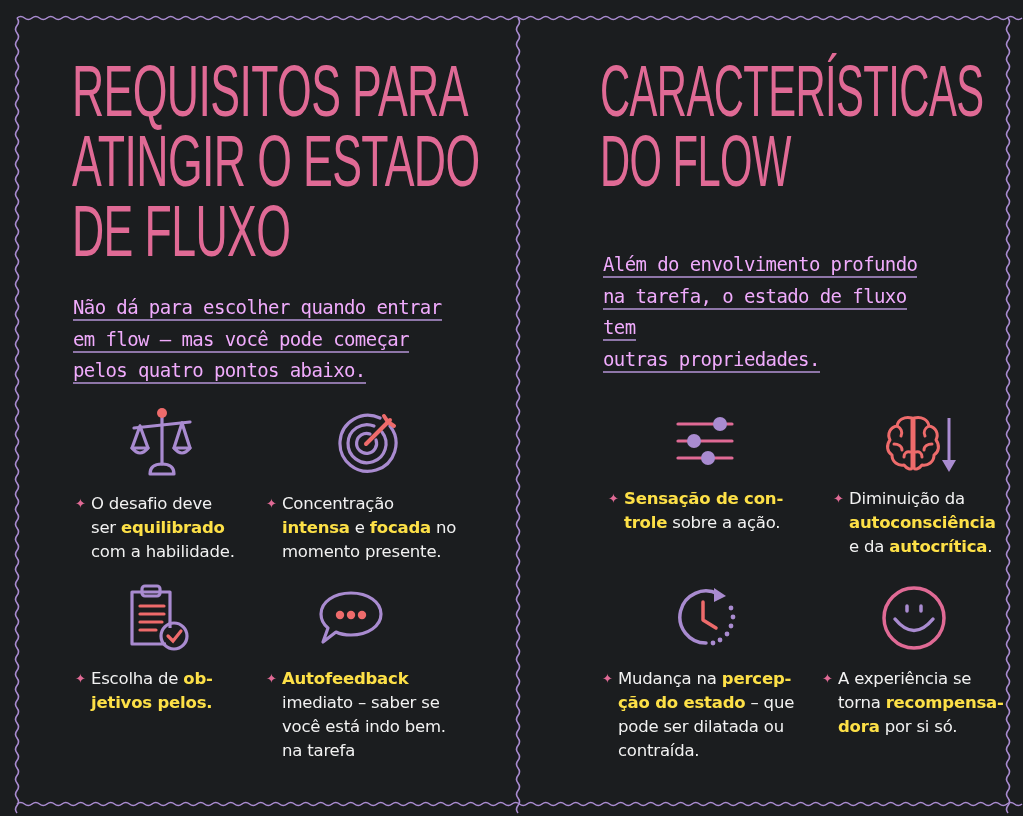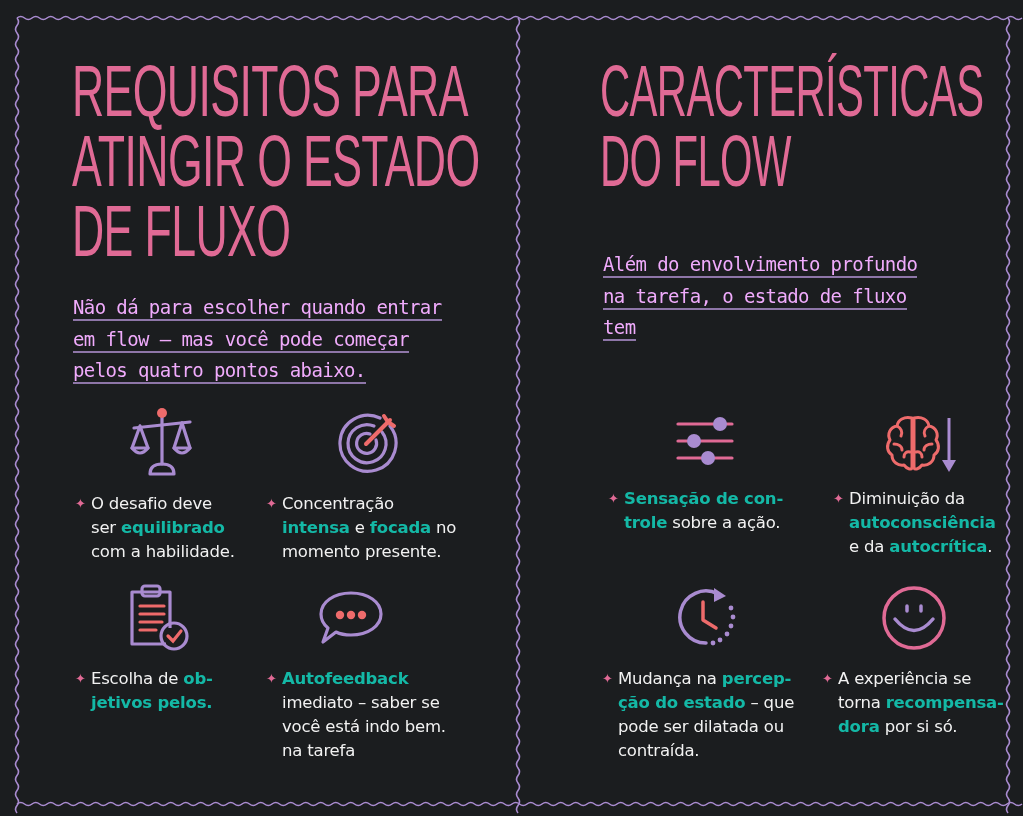--- a/index.html
+++ b/index.html
@@ -49,21 +49,21 @@
   .icon { position:absolute; }
   .txt {
     position:absolute;
     color:#f2f2f2;
     font-size:16.5px;
     line-height:24px;
     font-family:"DejaVu Sans", sans-serif;
     letter-spacing:-0.2px;
   }
   .txt .star { color:#e06a95; font-size:13px; position:absolute; left:-16px; top:0; }
-  .hl { color:#14b8a6; font-weight:bold; }
+  .hl { color:#fde047; font-weight:bold; }
 </style>
 </head>
 <body>
 
 <svg class="frame" width="1023" height="816" viewBox="0 0 1023 816">
   <g fill="none" stroke="#a98bd0" stroke-width="1.6" id="wavegroup">
       <path d="M17 18 q3.75 -3 7.5 0 q3.75 3 7.5 0 q3.75 -3 7.5 0 q3.75 3 7.5 0 q3.75 -3 7.5 0 q3.75 3 7.5 0 q3.75 -3 7.5 0 q3.75 3 7.5 0 q3.75 -3 7.5 0 q3.75 3 7.5 0 q3.75 -3 7.5 0 q3.75 3 7.5 0 q3.75 -3 7.5 0 q3.75 3 7.5 0 q3.75 -3 7.5 0 q3.75 3 7.5 0 q3.75 -3 7.5 0 q3.75 3 7.5 0 q3.75 -3 7.5 0 q3.75 3 7.5 0 q3.75 -3 7.5 0 q3.75 3 7.5 0 q3.75 -3 7.5 0 q3.75 3 7.5 0 q3.75 -3 7.5 0 q3.75 3 7.5 0 q3.75 -3 7.5 0 q3.75 3 7.5 0 q3.75 -3 7.5 0 q3.75 3 7.5 0 q3.75 -3 7.5 0 q3.75 3 7.5 0 q3.75 -3 7.5 0 q3.75 3 7.5 0 q3.75 -3 7.5 0 q3.75 3 7.5 0 q3.75 -3 7.5 0 q3.75 3 7.5 0 q3.75 -3 7.5 0 q3.75 3 7.5 0 q3.75 -3 7.5 0 q3.75 3 7.5 0 q3.75 -3 7.5 0 q3.75 3 7.5 0 q3.75 -3 7.5 0 q3.75 3 7.5 0 q3.75 -3 7.5 0 q3.75 3 7.5 0 q3.75 -3 7.5 0 q3.75 3 7.5 0 q3.75 -3 7.5 0 q3.75 3 7.5 0 q3.75 -3 7.5 0 q3.75 3 7.5 0 q3.75 -3 7.5 0 q3.75 3 7.5 0 q3.75 -3 7.5 0 q3.75 3 7.5 0 q3.75 -3 7.5 0 q3.75 3 7.5 0 q3.75 -3 7.5 0 q3.75 3 7.5 0 q3.75 -3 7.5 0 q3.75 3 7.5 0 q3.75 -3 7.5 0 q3.75 3 7.5 0 q3.75 -3 7.5 0 q3.75 3 7.5 0 q3.75 -3 7.5 0 q3.75 3 7.5 0 q3.75 -3 7.5 0 q3.75 3 7.5 0 q3.75 -3 7.5 0 q3.75 3 7.5 0 q3.75 -3 7.5 0 q3.75 3 7.5 0 q3.75 -3 7.5 0 q3.75 3 7.5 0 q3.75 -3 7.5 0 q3.75 3 7.5 0 q3.75 -3 7.5 0 q3.75 3 7.5 0 q3.75 -3 7.5 0 q3.75 3 7.5 0 q3.75 -3 7.5 0 q3.75 3 7.5 0 q3.75 -3 7.5 0 q3.75 3 7.5 0 q3.75 -3 7.5 0 q3.75 3 7.5 0 q3.75 -3 7.5 0 q3.75 3 7.5 0 q3.75 -3 7.5 0 q3.75 3 7.5 0 q3.75 -3 7.5 0 q3.75 3 7.5 0 q3.75 -3 7.5 0 q3.75 3 7.5 0 q3.75 -3 7.5 0 q3.75 3 7.5 0 q3.75 -3 7.5 0 q3.75 3 7.5 0 q3.75 -3 7.5 0 q3.75 3 7.5 0 q3.75 -3 7.5 0 q3.75 3 7.5 0 q3.75 -3 7.5 0 q3.75 3 7.5 0 q3.75 -3 7.5 0 q3.75 3 7.5 0 q3.75 -3 7.5 0 q3.75 3 7.5 0 q3.75 -3 7.5 0 q3.75 3 7.5 0 q3.75 -3 7.5 0 q3.75 3 7.5 0 q3.75 -3 7.5 0 q3.75 3 7.5 0 q3.75 -3 7.5 0 q3.75 3 7.5 0 q3.75 -3 7.5 0 q3.75 3 7.5 0 q3.75 -3 7.5 0 q3.75 3 7.5 0 q3.75 -3 7.5 0 q3.75 3 7.5 0 q3.75 -3 7.5 0 q3.75 3 7.5 0 q3.75 -3 7.5 0 q3.75 3 7.5 0 q3.75 -3 7.5 0 q3.75 3 7.5 0 q3.75 -3 7.5 0 q3.75 3 7.5 0"></path>
       <path d="M17 804 q3.75 -3 7.5 0 q3.75 3 7.5 0 q3.75 -3 7.5 0 q3.75 3 7.5 0 q3.75 -3 7.5 0 q3.75 3 7.5 0 q3.75 -3 7.5 0 q3.75 3 7.5 0 q3.75 -3 7.5 0 q3.75 3 7.5 0 q3.75 -3 7.5 0 q3.75 3 7.5 0 q3.75 -3 7.5 0 q3.75 3 7.5 0 q3.75 -3 7.5 0 q3.75 3 7.5 0 q3.75 -3 7.5 0 q3.75 3 7.5 0 q3.75 -3 7.5 0 q3.75 3 7.5 0 q3.75 -3 7.5 0 q3.75 3 7.5 0 q3.75 -3 7.5 0 q3.75 3 7.5 0 q3.75 -3 7.5 0 q3.75 3 7.5 0 q3.75 -3 7.5 0 q3.75 3 7.5 0 q3.75 -3 7.5 0 q3.75 3 7.5 0 q3.75 -3 7.5 0 q3.75 3 7.5 0 q3.75 -3 7.5 0 q3.75 3 7.5 0 q3.75 -3 7.5 0 q3.75 3 7.5 0 q3.75 -3 7.5 0 q3.75 3 7.5 0 q3.75 -3 7.5 0 q3.75 3 7.5 0 q3.75 -3 7.5 0 q3.75 3 7.5 0 q3.75 -3 7.5 0 q3.75 3 7.5 0 q3.75 -3 7.5 0 q3.75 3 7.5 0 q3.75 -3 7.5 0 q3.75 3 7.5 0 q3.75 -3 7.5 0 q3.75 3 7.5 0 q3.75 -3 7.5 0 q3.75 3 7.5 0 q3.75 -3 7.5 0 q3.75 3 7.5 0 q3.75 -3 7.5 0 q3.75 3 7.5 0 q3.75 -3 7.5 0 q3.75 3 7.5 0 q3.75 -3 7.5 0 q3.75 3 7.5 0 q3.75 -3 7.5 0 q3.75 3 7.5 0 q3.75 -3 7.5 0 q3.75 3 7.5 0 q3.75 -3 7.5 0 q3.75 3 7.5 0 q3.75 -3 7.5 0 q3.75 3 7.5 0 q3.75 -3 7.5 0 q3.75 3 7.5 0 q3.75 -3 7.5 0 q3.75 3 7.5 0 q3.75 -3 7.5 0 q3.75 3 7.5 0 q3.75 -3 7.5 0 q3.75 3 7.5 0 q3.75 -3 7.5 0 q3.75 3 7.5 0 q3.75 -3 7.5 0 q3.75 3 7.5 0 q3.75 -3 7.5 0 q3.75 3 7.5 0 q3.75 -3 7.5 0 q3.75 3 7.5 0 q3.75 -3 7.5 0 q3.75 3 7.5 0 q3.75 -3 7.5 0 q3.75 3 7.5 0 q3.75 -3 7.5 0 q3.75 3 7.5 0 q3.75 -3 7.5 0 q3.75 3 7.5 0 q3.75 -3 7.5 0 q3.75 3 7.5 0 q3.75 -3 7.5 0 q3.75 3 7.5 0 q3.75 -3 7.5 0 q3.75 3 7.5 0 q3.75 -3 7.5 0 q3.75 3 7.5 0 q3.75 -3 7.5 0 q3.75 3 7.5 0 q3.75 -3 7.5 0 q3.75 3 7.5 0 q3.75 -3 7.5 0 q3.75 3 7.5 0 q3.75 -3 7.5 0 q3.75 3 7.5 0 q3.75 -3 7.5 0 q3.75 3 7.5 0 q3.75 -3 7.5 0 q3.75 3 7.5 0 q3.75 -3 7.5 0 q3.75 3 7.5 0 q3.75 -3 7.5 0 q3.75 3 7.5 0 q3.75 -3 7.5 0 q3.75 3 7.5 0 q3.75 -3 7.5 0 q3.75 3 7.5 0 q3.75 -3 7.5 0 q3.75 3 7.5 0 q3.75 -3 7.5 0 q3.75 3 7.5 0 q3.75 -3 7.5 0 q3.75 3 7.5 0 q3.75 -3 7.5 0 q3.75 3 7.5 0 q3.75 -3 7.5 0 q3.75 3 7.5 0 q3.75 -3 7.5 0 q3.75 3 7.5 0 q3.75 -3 7.5 0 q3.75 3 7.5 0"></path>
       <path d="M17 18 q3 3.75 0 7.5 q-3 3.75 0 7.5 q3 3.75 0 7.5 q-3 3.75 0 7.5 q3 3.75 0 7.5 q-3 3.75 0 7.5 q3 3.75 0 7.5 q-3 3.75 0 7.5 q3 3.75 0 7.5 q-3 3.75 0 7.5 q3 3.75 0 7.5 q-3 3.75 0 7.5 q3 3.75 0 7.5 q-3 3.75 0 7.5 q3 3.75 0 7.5 q-3 3.75 0 7.5 q3 3.75 0 7.5 q-3 3.75 0 7.5 q3 3.75 0 7.5 q-3 3.75 0 7.5 q3 3.75 0 7.5 q-3 3.75 0 7.5 q3 3.75 0 7.5 q-3 3.75 0 7.5 q3 3.75 0 7.5 q-3 3.75 0 7.5 q3 3.75 0 7.5 q-3 3.75 0 7.5 q3 3.75 0 7.5 q-3 3.75 0 7.5 q3 3.75 0 7.5 q-3 3.75 0 7.5 q3 3.75 0 7.5 q-3 3.75 0 7.5 q3 3.75 0 7.5 q-3 3.75 0 7.5 q3 3.75 0 7.5 q-3 3.75 0 7.5 q3 3.75 0 7.5 q-3 3.75 0 7.5 q3 3.75 0 7.5 q-3 3.75 0 7.5 q3 3.75 0 7.5 q-3 3.75 0 7.5 q3 3.75 0 7.5 q-3 3.75 0 7.5 q3 3.75 0 7.5 q-3 3.75 0 7.5 q3 3.75 0 7.5 q-3 3.75 0 7.5 q3 3.75 0 7.5 q-3 3.75 0 7.5 q3 3.75 0 7.5 q-3 3.75 0 7.5 q3 3.75 0 7.5 q-3 3.75 0 7.5 q3 3.75 0 7.5 q-3 3.75 0 7.5 q3 3.75 0 7.5 q-3 3.75 0 7.5 q3 3.75 0 7.5 q-3 3.75 0 7.5 q3 3.75 0 7.5 q-3 3.75 0 7.5 q3 3.75 0 7.5 q-3 3.75 0 7.5 q3 3.75 0 7.5 q-3 3.75 0 7.5 q3 3.75 0 7.5 q-3 3.75 0 7.5 q3 3.75 0 7.5 q-3 3.75 0 7.5 q3 3.75 0 7.5 q-3 3.75 0 7.5 q3 3.75 0 7.5 q-3 3.75 0 7.5 q3 3.75 0 7.5 q-3 3.75 0 7.5 q3 3.75 0 7.5 q-3 3.75 0 7.5 q3 3.75 0 7.5 q-3 3.75 0 7.5 q3 3.75 0 7.5 q-3 3.75 0 7.5 q3 3.75 0 7.5 q-3 3.75 0 7.5 q3 3.75 0 7.5 q-3 3.75 0 7.5 q3 3.75 0 7.5 q-3 3.75 0 7.5 q3 3.75 0 7.5 q-3 3.75 0 7.5 q3 3.75 0 7.5 q-3 3.75 0 7.5 q3 3.75 0 7.5 q-3 3.75 0 7.5 q3 3.75 0 7.5 q-3 3.75 0 7.5 q3 3.75 0 7.5 q-3 3.75 0 7.5 q3 3.75 0 7.5 q-3 3.75 0 7.5 q3 3.75 0 7.5 q-3 3.75 0 7.5 q3 3.75 0 7.5 q-3 3.75 0 7.5"></path>
       <path d="M1008 18 q3 3.75 0 7.5 q-3 3.75 0 7.5 q3 3.75 0 7.5 q-3 3.75 0 7.5 q3 3.75 0 7.5 q-3 3.75 0 7.5 q3 3.75 0 7.5 q-3 3.75 0 7.5 q3 3.75 0 7.5 q-3 3.75 0 7.5 q3 3.75 0 7.5 q-3 3.75 0 7.5 q3 3.75 0 7.5 q-3 3.75 0 7.5 q3 3.75 0 7.5 q-3 3.75 0 7.5 q3 3.75 0 7.5 q-3 3.75 0 7.5 q3 3.75 0 7.5 q-3 3.75 0 7.5 q3 3.75 0 7.5 q-3 3.75 0 7.5 q3 3.75 0 7.5 q-3 3.75 0 7.5 q3 3.75 0 7.5 q-3 3.75 0 7.5 q3 3.75 0 7.5 q-3 3.75 0 7.5 q3 3.75 0 7.5 q-3 3.75 0 7.5 q3 3.75 0 7.5 q-3 3.75 0 7.5 q3 3.75 0 7.5 q-3 3.75 0 7.5 q3 3.75 0 7.5 q-3 3.75 0 7.5 q3 3.75 0 7.5 q-3 3.75 0 7.5 q3 3.75 0 7.5 q-3 3.75 0 7.5 q3 3.75 0 7.5 q-3 3.75 0 7.5 q3 3.75 0 7.5 q-3 3.75 0 7.5 q3 3.75 0 7.5 q-3 3.75 0 7.5 q3 3.75 0 7.5 q-3 3.75 0 7.5 q3 3.75 0 7.5 q-3 3.75 0 7.5 q3 3.75 0 7.5 q-3 3.75 0 7.5 q3 3.75 0 7.5 q-3 3.75 0 7.5 q3 3.75 0 7.5 q-3 3.75 0 7.5 q3 3.75 0 7.5 q-3 3.75 0 7.5 q3 3.75 0 7.5 q-3 3.75 0 7.5 q3 3.75 0 7.5 q-3 3.75 0 7.5 q3 3.75 0 7.5 q-3 3.75 0 7.5 q3 3.75 0 7.5 q-3 3.75 0 7.5 q3 3.75 0 7.5 q-3 3.75 0 7.5 q3 3.75 0 7.5 q-3 3.75 0 7.5 q3 3.75 0 7.5 q-3 3.75 0 7.5 q3 3.75 0 7.5 q-3 3.75 0 7.5 q3 3.75 0 7.5 q-3 3.75 0 7.5 q3 3.75 0 7.5 q-3 3.75 0 7.5 q3 3.75 0 7.5 q-3 3.75 0 7.5 q3 3.75 0 7.5 q-3 3.75 0 7.5 q3 3.75 0 7.5 q-3 3.75 0 7.5 q3 3.75 0 7.5 q-3 3.75 0 7.5 q3 3.75 0 7.5 q-3 3.75 0 7.5 q3 3.75 0 7.5 q-3 3.75 0 7.5 q3 3.75 0 7.5 q-3 3.75 0 7.5 q3 3.75 0 7.5 q-3 3.75 0 7.5 q3 3.75 0 7.5 q-3 3.75 0 7.5 q3 3.75 0 7.5 q-3 3.75 0 7.5 q3 3.75 0 7.5 q-3 3.75 0 7.5 q3 3.75 0 7.5 q-3 3.75 0 7.5 q3 3.75 0 7.5 q-3 3.75 0 7.5 q3 3.75 0 7.5 q-3 3.75 0 7.5"></path>
@@ -132,20 +132,21 @@
   </svg>
   <div class="txt" style="left:282px;top:667px;width:190px"><span class="star">✦</span><span class="hl">Autofeedback</span><br><span>imediato – saber se</span><br><span>você está indo bem.</span><br><span>na tarefa</span></div>
 </div>
 
 <div class="panel right">
   <h1 class="title">CARACTERÍSTICAS
 DO FLOW</h1>
   <p class="intro">
     <span class="line">Além do envolvimento profundo</span><br>
     <span class="line">na tarefa, o estado de fluxo tem</span><br>
+    <span class="line">outras propriedades.</span>
   </p>
 
   <svg class="icon" style="left:138px;top:416px" width="60" height="52" viewBox="0 0 60 52">
     <g stroke="#e06a95" stroke-width="3.2" stroke-linecap="round">
       <line x1="2" y1="8" x2="56" y2="8"></line>
       <line x1="2" y1="25" x2="56" y2="25"></line>
       <line x1="2" y1="42" x2="56" y2="42"></line>
     </g>
     <g fill="#a98bd0">
       <circle cx="44" cy="8" r="7"></circle>

